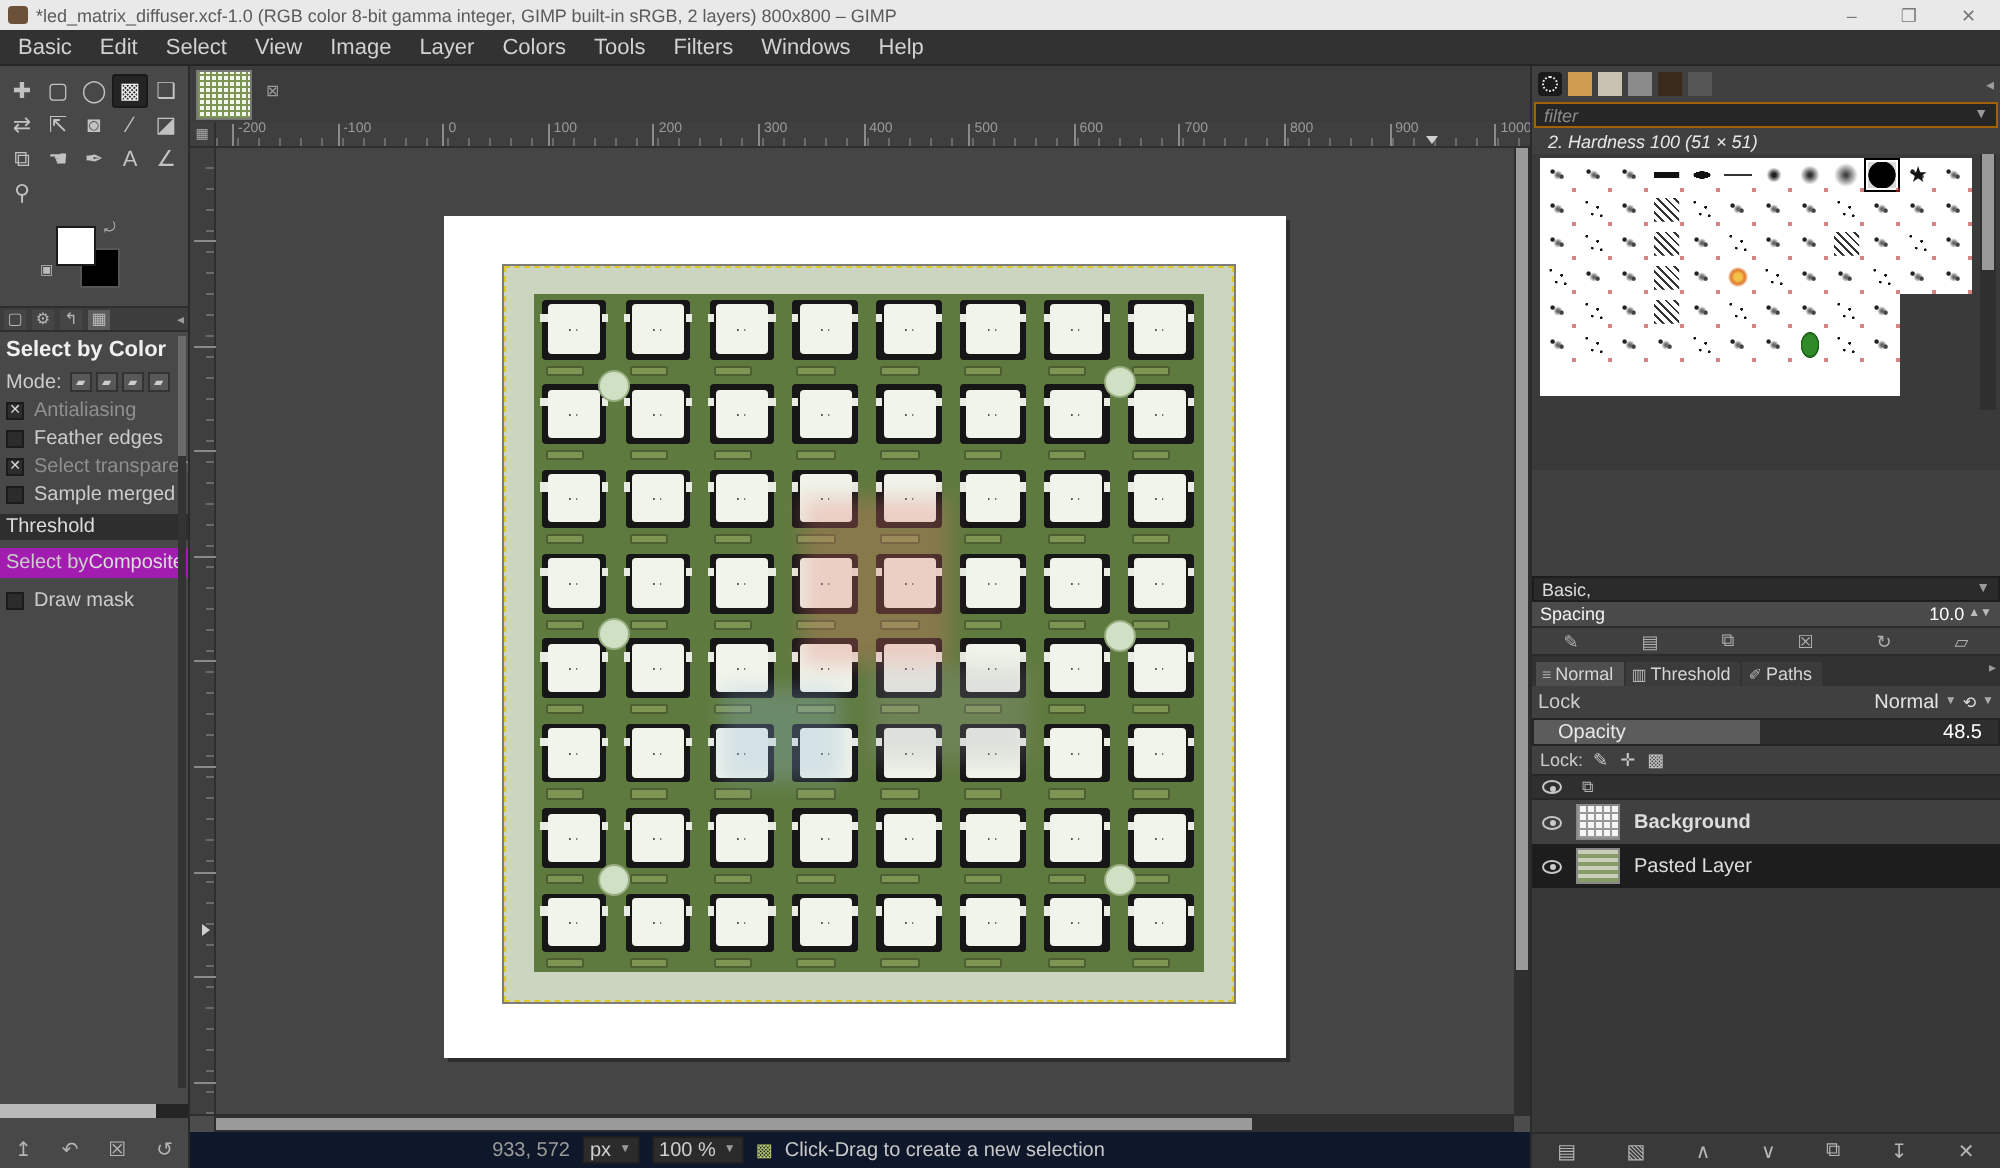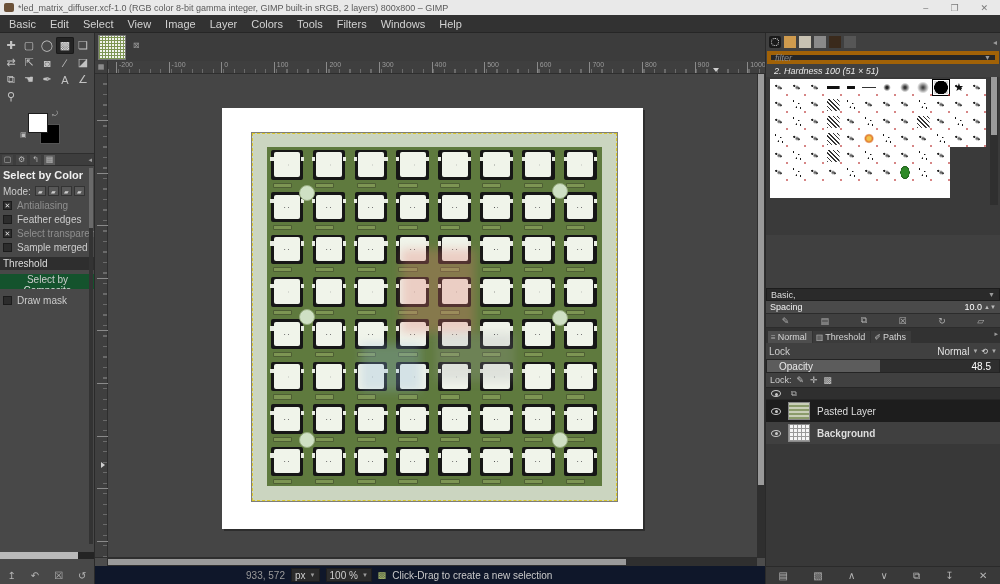--- a/index.html
+++ b/index.html
@@ -57,22 +57,22 @@
   .to-row { display:flex; align-items:center; padding:1px 3px; height:14px; white-space:nowrap; overflow:hidden; }
   .mode-btns { display:flex; gap:2px; margin-left:4px; }
   .mode-btn { width:11px; height:10px; background:#585858; border:1px solid #333;
     color:#ccc; font-size:6px; display:flex; align-items:center; justify-content:center; }
   .checkbox { width:9px; height:9px; background:#2c2c2c; border:1px solid #1b1b1b;
     margin-right:5px; flex:none; display:flex; align-items:center; justify-content:center;
     color:#ddd; font-size:7px; line-height:1; }
   .opt-label.dim { color:#8f8f8f; }
   .threshold-row { background:#2e2e2e; height:13px; margin:3px 0; display:flex;
     align-items:center; padding-left:3px; color:#ddd; }
-  .selectby-row { background:#14532d; height:15px; display:flex; align-items:center;
-    justify-content:space-between; padding:0 2px 0 3px; margin-top:4px;flex-direction:column; }
+  .selectby-row { background:#a21caf; height:15px; display:flex; align-items:center;
+    justify-content:space-between; padding:0 2px 0 3px; margin-top:4px; }
   .selectby-row .val { color:#ddd; overflow:hidden; white-space:nowrap; }
   .to-bottombar { position:absolute; bottom:25px; left:0; width:78px; height:7px; background:#b9b9b9; }
   .to-bottombar2 { position:absolute; bottom:25px; left:78px; width:16px; height:7px; background:#242424; }
   .to-buttons { position:absolute; bottom:3px; left:0; right:0; display:flex;
     justify-content:space-around; color:#b5b5b5; font-size:10px; }
 
   
   .tab-strip { height:28px; display:flex; align-items:flex-start; padding:2px 0 0 3px; gap:7px;
     background:#3c3c3c; }
   .img-tab-thumb { width:28px; height:25px; background:
@@ -146,21 +146,21 @@
   .status-dd .chev { font-size:6px; color:#9a9a9a; }
   .status-toolicon { color:#b5c76f; font-size:9px; }
   .status-hint { color:#c9c9c9; }
 
   
   .rdock-tabs { height:18px; display:flex; align-items:center; gap:3px; padding:0 3px; }
   .rdock-tabs .ric { width:12px; height:12px; flex:none; }
   .ric-brush { background:#1a1a1a; border-radius:2px; position:relative; }
   .ric-brush::after { content:""; position:absolute; inset:2px; border:1px dotted #eee; border-radius:50%; }
   .rdock-menu { margin-left:auto; color:#9a9a9a; font-size:8px; }
-  .filter-row { height:13px; background:#262626; border:4px solid #a16207; margin:0 1px;
+  .filter-row { height:13px; background:#262626; border:1px solid #a16207; margin:0 1px;
     display:flex; align-items:center; padding:0 4px; }
   .filter-row .ph { font-style:italic; color:#8a8a8a; font-size:9px; }
   .filter-row .chev { margin-left:auto; color:#9a9a9a; font-size:7px; }
   .brush-title { height:13px; font-size:9px; font-style:italic; color:#e8e8e8;
     display:flex; align-items:center; padding-left:8px; }
   .brush-area { height:158px; position:relative; background:#3a3a3a; }
   .brush-block { position:absolute; background:#ffffff; display:flex; flex-wrap:wrap;
     align-content:flex-start; }
   .brush-main { left:4px; top:2px; width:216px; height:68px; }
   .brush-shelf { left:4px; top:70px; width:180px; height:51px; }
@@ -967,29 +967,29 @@
           <div class="lic">✎</div>
           <div class="lic">✛</div>
           <div class="lic">▩</div>
         </span>
     </div>
     <div class="layer-hdr">
       <span class="eye"></span>
       <span class="chain">⧉</span>
     </div>
     <div id="layer-rows">
+        <div class="layer-row">
+          <div class="eye"></div>
+          <div class="lthumb thumb-bg"></div>
+          <div class="lname bold">Background</div>
+        </div>
         <div class="layer-row selected">
           <div class="eye"></div>
           <div class="lthumb thumb-pasted"></div>
           <div class="lname">Pasted Layer</div>
-        </div>
-        <div class="layer-row">
-          <div class="eye"></div>
-          <div class="lthumb thumb-bg"></div>
-          <div class="lname bold">Background</div>
         </div>
       </div>
     <div class="layers-empty"></div>
     <div class="layer-buttons" id="layer-buttons">
         <div>▤</div>
         <div>▧</div>
         <div>∧</div>
         <div>∨</div>
         <div>⧉</div>
         <div>↧</div>

